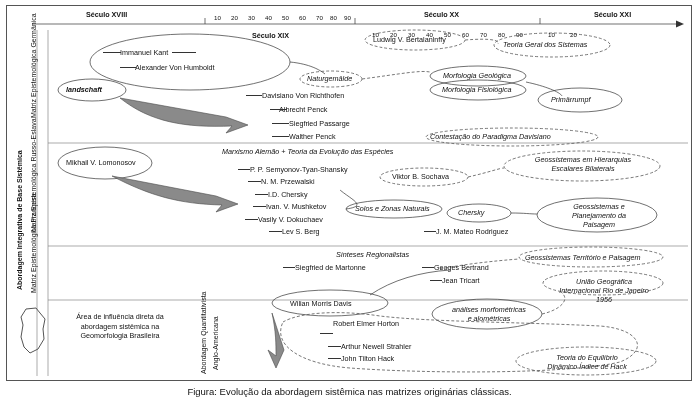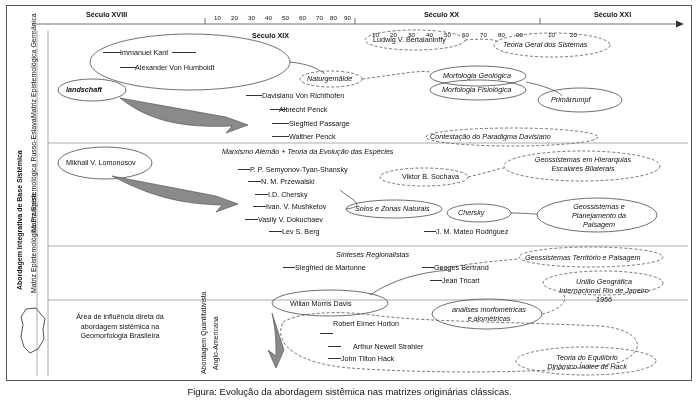--- a/index.html
+++ b/index.html
@@ -157,21 +157,21 @@
   <div class="txt it" style="left:503px; top:41px;">Teoria Geral dos Sistemas</div>
   <div class="txt it" style="left:430px; top:133px;">Contestação do Paradigma Davisiano</div>
 
   <div class="txt" style="left:66px; top:159px;">Mikhail V. Lomonosov</div>
   <div class="txt" style="left:250px; top:166px;">P. P. Semyonov-Tyan-Shansky</div>
   <div class="txt" style="left:261px; top:178px;">N. M. Przewalski</div>
   <div class="txt" style="left:268px; top:191px;">I.D. Chersky</div>
   <div class="txt" style="left:266px; top:203px;">Ivan. V. Mushketov</div>
   <div class="txt" style="left:258px; top:216px;">Vasily V. Dokuchaev</div>
   <div class="txt" style="left:282px; top:228px;">Lev S. Berg</div>
-  <div class="txt" style="left:392px; top:173px;margin-left:10px;">Viktor B. Sochava</div>
+  <div class="txt" style="left:392px; top:173px;">Viktor B. Sochava</div>
   <div class="txt" style="left:436px; top:228px;">J. M. Mateo Rodriguez</div>
   <div class="hline" style="left:238px; top:169px; width:12px;"></div>
   <div class="hline" style="left:248px; top:181px; width:13px;"></div>
   <div class="hline" style="left:255px; top:194px; width:13px;"></div>
   <div class="hline" style="left:253px; top:206px; width:13px;"></div>
   <div class="hline" style="left:245px; top:219px; width:13px;"></div>
   <div class="hline" style="left:269px; top:231px; width:13px;"></div>
   <div class="hline" style="left:424px; top:231px; width:12px;"></div>
 
   <div class="txt it" style="left:222px; top:148px;">Marxismo Alemão + Teoria da Evolução das Espécies</div>
@@ -185,21 +185,21 @@
   <div class="txt" style="left:442px; top:277px;">Jean Tricart</div>
   <div class="hline" style="left:283px; top:267px; width:12px;"></div>
   <div class="hline" style="left:422px; top:267px; width:12px;"></div>
   <div class="hline" style="left:430px; top:280px; width:12px;"></div>
   <div class="txt it" style="left:336px; top:251px;">Sínteses Regionalistas</div>
   <div class="txt it" style="left:525px; top:254px;">Geossistemas Território e Paisagem</div>
   <div class="txt it" style="left:556px; top:277px; white-space:normal; width:96px; text-align:center; line-height:1.25;">União Geográfica Internacional Rio de Janeiro 1956</div>
 
   <div class="txt" style="left:290px; top:300px;">Wilian Morris Davis</div>
   <div class="txt" style="left:333px; top:320px;">Robert Elmer Horton</div>
-  <div class="txt" style="left:341px; top:343px;margin-left:12px;">Arthur  Newell Strahler</div>
+  <div class="txt" style="left:341px; top:343px;">Arthur  Newell Strahler</div>
   <div class="txt" style="left:341px; top:355px;">John Tilton Hack</div>
   <div class="hline" style="left:320px; top:333px; width:13px;"></div>
   <div class="hline" style="left:328px; top:346px; width:13px;"></div>
   <div class="hline" style="left:328px; top:358px; width:13px;"></div>
   <div class="txt it" style="left:450px; top:305px; white-space:normal; width:78px; text-align:center; line-height:1.25;">análises morfométricas e alométricas</div>
   <div class="txt it" style="left:542px; top:353px; white-space:normal; width:90px; text-align:center; line-height:1.25;">Teoria do Equilíbrio Dinâmico Índice de Hack</div>
 
   <div style="position:absolute;left:18px;top:305px;width:30px;height:55px;">
     <svg viewBox="0 0 30 55" style="position:absolute;left:0;top:0;width:30px;height:55px;">
       <path d="M8 4 L18 3 L22 8 L27 14 L25 24 L26 34 L20 44 L12 48 L6 42 L3 32 L5 20 L3 12 Z" fill="none" stroke="#555" stroke-width="1"></path>

